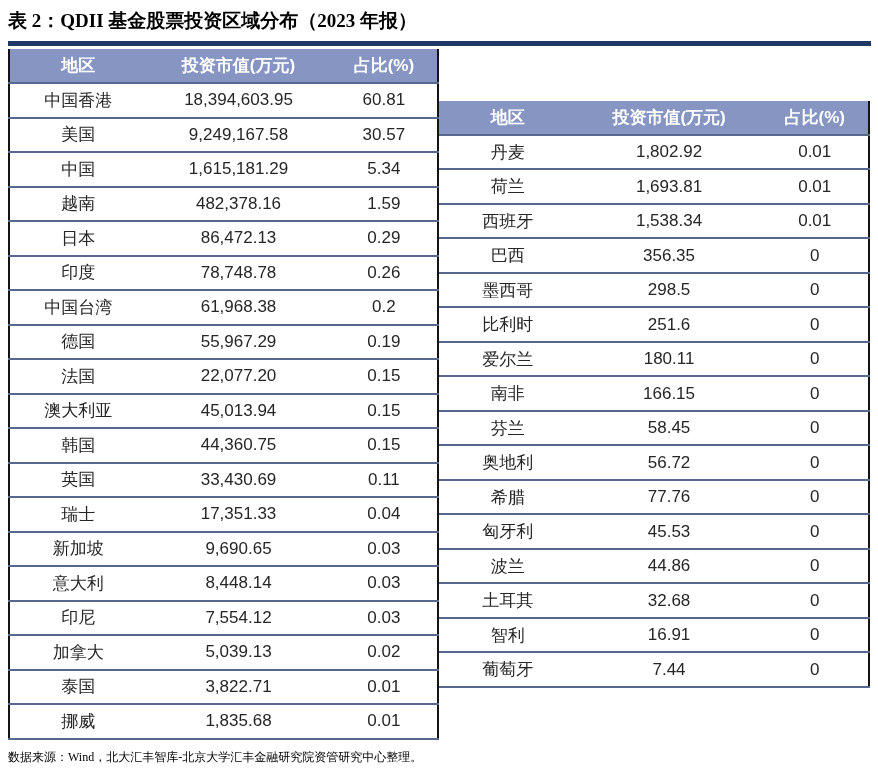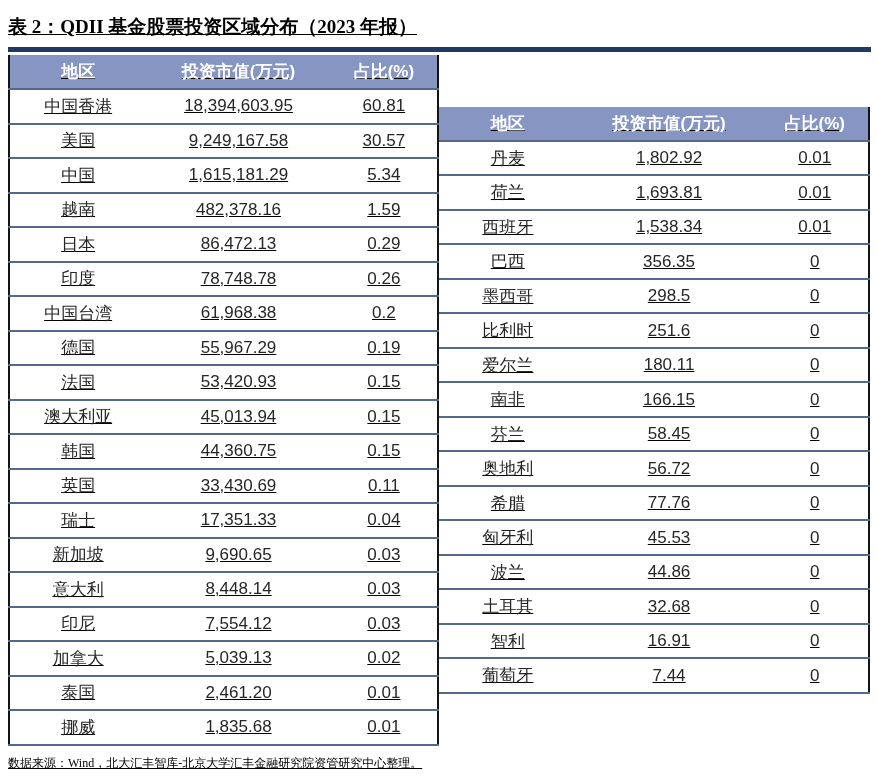--- a/index.html
+++ b/index.html
@@ -7,22 +7,21 @@
     padding: 0;
     background: #ffffff;
   }
   body {
     width: 878px;
     height: 780px;
     font-family: "Liberation Sans", sans-serif;
     overflow: hidden;
   }
   .page {
-    padding: 12px 7px 0 8px;
-    text-decoration: underline;
+    padding: 6px 7px 0 8px;
   }
   .title {
     font-family: "Liberation Serif", serif;
     font-weight: bold;
     font-size: 19px;
     color: #000000;
     margin: 2px 0 7px 0;
     white-space: nowrap;
   }
   .tables-wrap {
@@ -133,21 +132,21 @@
             <td>61,968.38</td>
             <td>0.2</td>
           </tr>
           <tr>
             <td>德国</td>
             <td>55,967.29</td>
             <td>0.19</td>
           </tr>
           <tr>
             <td>法国</td>
-            <td>53,420.93</td>
+            <td>22,077.20</td>
             <td>0.15</td>
           </tr>
           <tr>
             <td>澳大利亚</td>
             <td>45,013.94</td>
             <td>0.15</td>
           </tr>
           <tr>
             <td>韩国</td>
             <td>44,360.75</td>
@@ -178,21 +177,21 @@
             <td>7,554.12</td>
             <td>0.03</td>
           </tr>
           <tr>
             <td>加拿大</td>
             <td>5,039.13</td>
             <td>0.02</td>
           </tr>
           <tr>
             <td>泰国</td>
-            <td>2,461.20</td>
+            <td>3,822.71</td>
             <td>0.01</td>
           </tr>
           <tr>
             <td>挪威</td>
             <td>1,835.68</td>
             <td>0.01</td>
           </tr>
         </tbody>
     </table>
 

